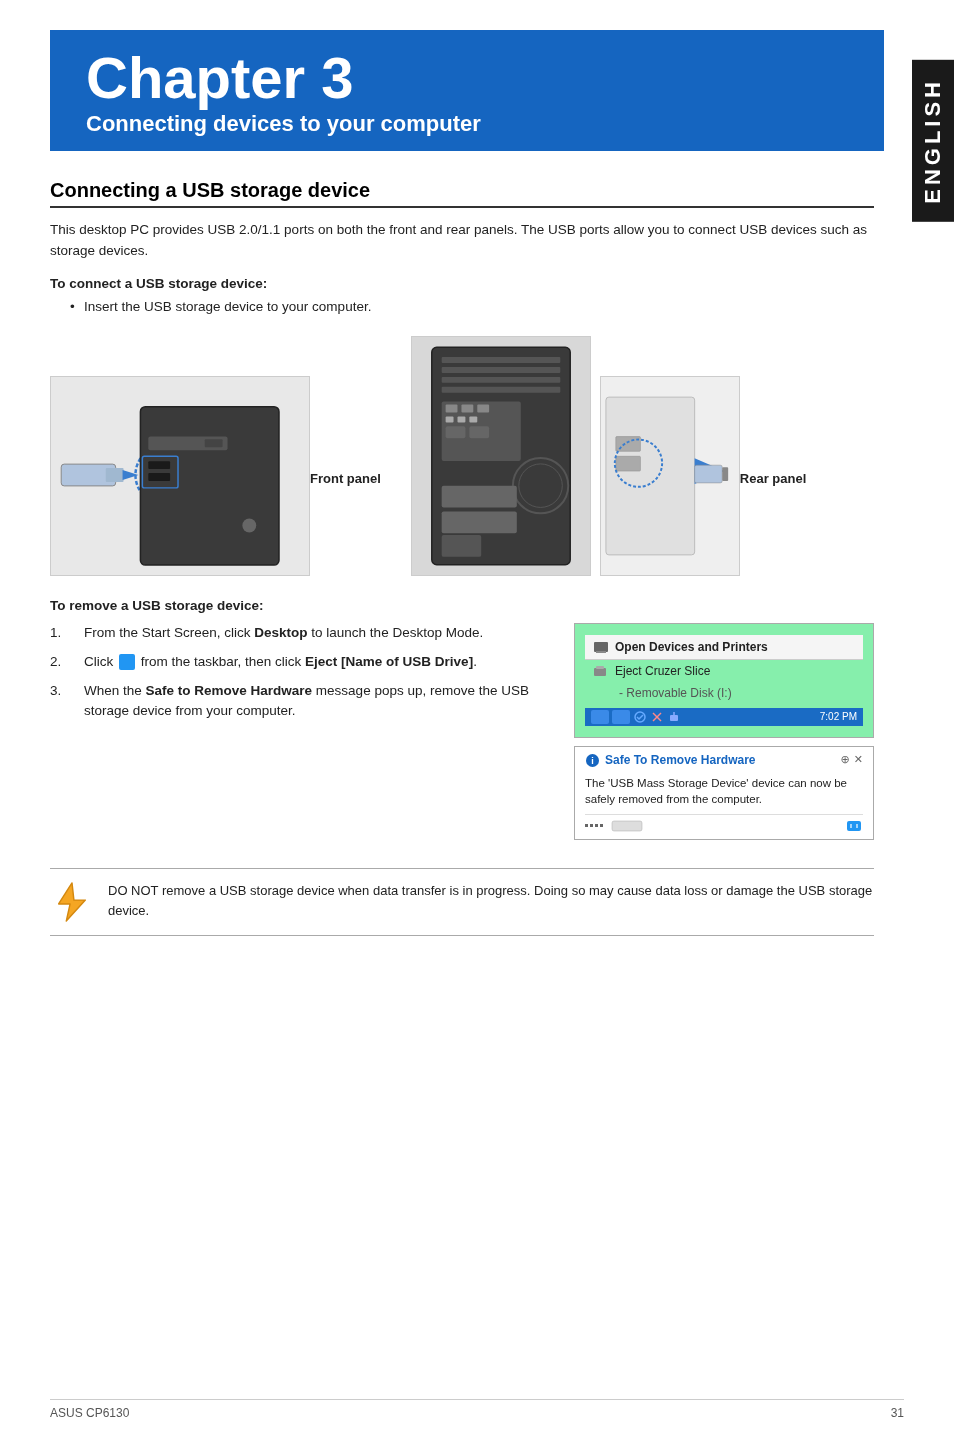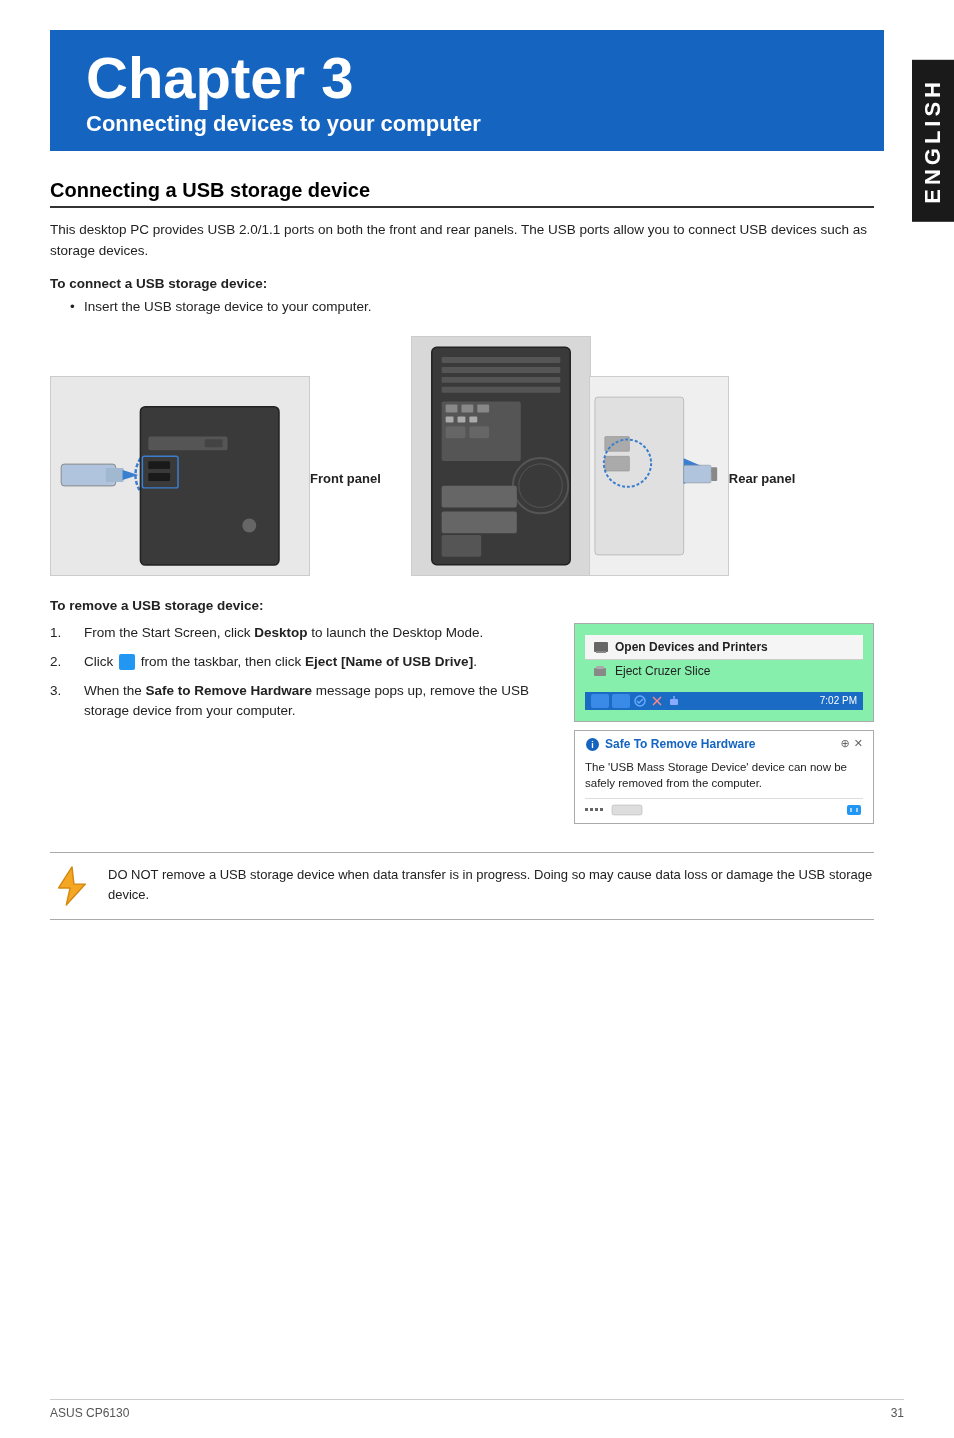--- a/index.html
+++ b/index.html
@@ -118,21 +118,21 @@
       height: 200px;
       background: #e8e8e8;
       border: 1px solid #ccc;
       position: relative;
       overflow: hidden;
     }
 
     .rear-panel-group {
       display: flex;
       align-items: flex-end;
-      gap: 0;
+      gap: 11px;
     }
 
     .center-panel-img {
       width: 180px;
       height: 240px;
       background: #d8d8d8;
       border: 1px solid #ccc;
       position: relative;
       overflow: hidden;
     }
@@ -202,21 +202,21 @@
       padding-left: 34px;
       color: #555;
     }
 
     .taskbar-row {
       display: flex;
       align-items: center;
       background: #1a6bc4;
       padding: 2px 6px;
       gap: 3px;
-      margin-top: 10px;
+      margin-top: 4px;
     }
     .taskbar-btn {
       width: 18px;
       height: 14px;
       background: #3a8ae8;
       border-radius: 2px;
       display: inline-block;
     }
     .taskbar-time {
       color: #fff;
@@ -464,20 +464,23 @@
           </svg>
           <span>Open Devices and Printers</span>
         </div>
         <div class="screenshot-row">
           <svg width="14" height="14" viewBox="0 0 14 14">
             <rect x="1" y="4" width="12" height="8" rx="1" fill="#888"></rect>
             <rect x="3" y="2" width="8" height="3" rx="1" fill="#aaa"></rect>
           </svg>
           <span>Eject Cruzer Slice</span>
         </div>
+        <div class="screenshot-row sub">
+          <span>- Removable Disk (I:)</span>
+        </div>
 
         <div class="taskbar-row">
           <span class="taskbar-btn"></span>
           <span class="taskbar-btn"></span>
           <svg width="14" height="14" viewBox="0 0 14 14">
             <circle cx="7" cy="7" r="5" fill="none" stroke="#6af" stroke-width="1.5"></circle>
             <polyline points="4,7 6,9 10,5" fill="none" stroke="#6af" stroke-width="1.5"></polyline>
           </svg>
           <svg width="14" height="14" viewBox="0 0 14 14">
             <line x1="3" y1="3" x2="11" y2="11" stroke="#f88" stroke-width="1.5"></line>

